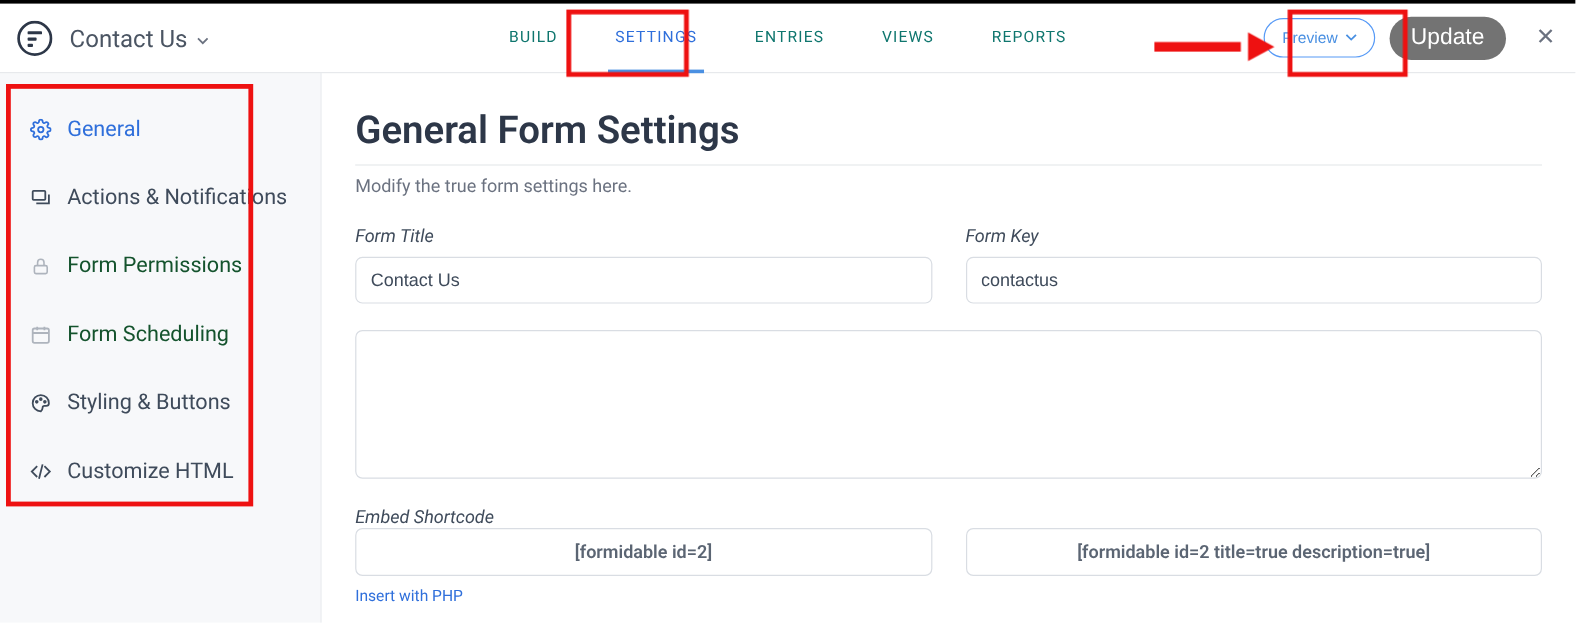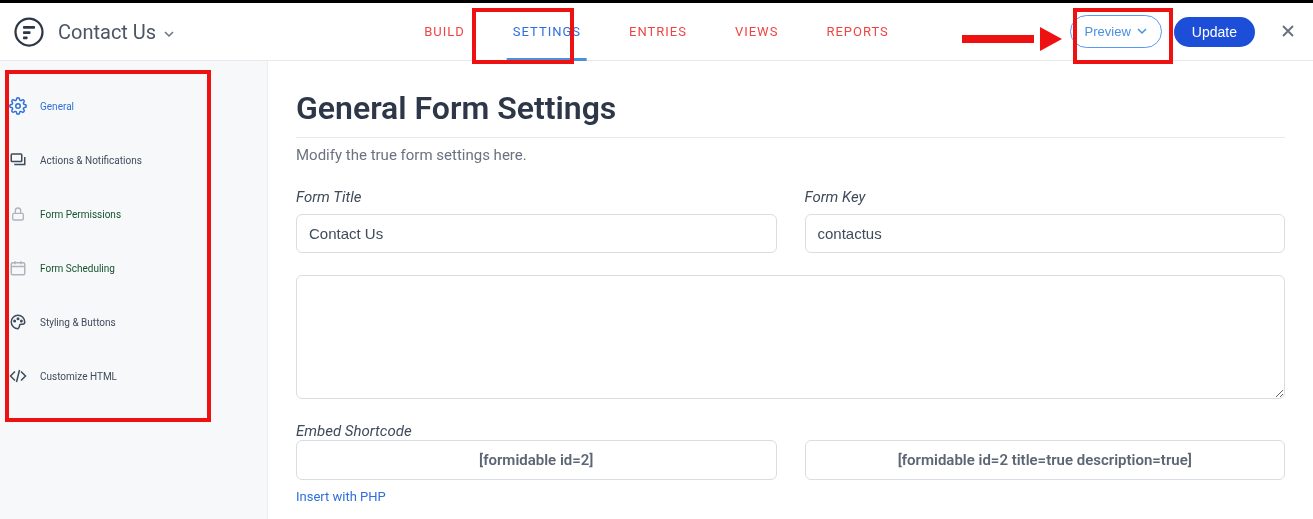--- a/index.html
+++ b/index.html
@@ -27,52 +27,52 @@
   .form-switcher {
     display: flex; align-items: center; margin-left: 14px; font-size: 20px; color: #4b5563; cursor: pointer;
   }
   .form-switcher .caret { margin-left: 8px; }
   .nav-tabs {
     position: absolute;
     left: 50%; transform: translateX(-50%);
     display: flex; align-items: center; height: 100%;
   }
   .nav-tab {
-    font-size: 13px; letter-spacing: 1px; color: #ef4444; text-transform: uppercase;
+    font-size: 13px; letter-spacing: 1px; color: #0f766e; text-transform: uppercase;
     padding: 0 24px; height: 100%; display:flex; align-items:center; cursor:pointer; position:relative;
   }
   .nav-tab.active { color: #2f6fdb; }
   .nav-tab.active::after {
     content: ""; position: absolute; left: 18px; right: 18px; bottom: -1px; height: 3px; background: #4a90e2;
   }
   .header-right {
     margin-left: auto; display: flex; align-items: center; gap: 12px;
   }
   .btn-preview {
     border: 1px solid #579af6; color: #4a90e2; background: #fff;
     border-radius: 20px; padding: 8px 14px; font-size: 13px; display:flex; align-items:center; cursor:pointer;
   }
   .btn-preview .caret { margin-left:6px; }
   .btn-update {
-    background: #1d4ed8; color: #fff; border: none; border-radius: 20px;
-    padding: 7px 18px; font-size: 14px; cursor:pointer;
+    background: #737373; color: #fff; border: none; border-radius: 20px;
+    padding: 7px 18px; font-size: 19px; cursor:pointer;
   }
   .close-btn {
     width: 30px; height:30px; display:flex; align-items:center; justify-content:center;
     color: #6b7280; font-size: 18px; cursor:pointer; margin-left:6px;
   }
   .body {
     display: flex; height: calc(519px - 61px);
   }
   .sidebar {
     width: 268px; background: #f7f8fa; border-right: 1px solid #ebedf0;
     padding: 18px 0;
   }
   .side-item {
-    display:flex; align-items:center; padding: 18px 8px; font-size:10px; color:#3f4b5b; cursor:pointer;
+    display:flex; align-items:center; padding: 18px 24px; font-size:18px; color:#3f4b5b; cursor:pointer;
   }
   .side-item.active { color:#2f6fdb; }
   .side-item.disabled { color:#14532d; }
   .side-item .icon { width:20px; margin-right:12px; display:inline-flex; align-items:center; justify-content:center; }
   .main {
     flex:1; padding: 28px 28px 0 28px; overflow:auto;
   }
   .page-title { font-size:32px; font-weight:600; color:#2d3748; }
   .hr { border:none; border-bottom:1px solid #e7e9ec; margin:10px 0 8px 0; }
   .subtitle { color:#6b7280; font-size:15px; margin-bottom:24px; }

